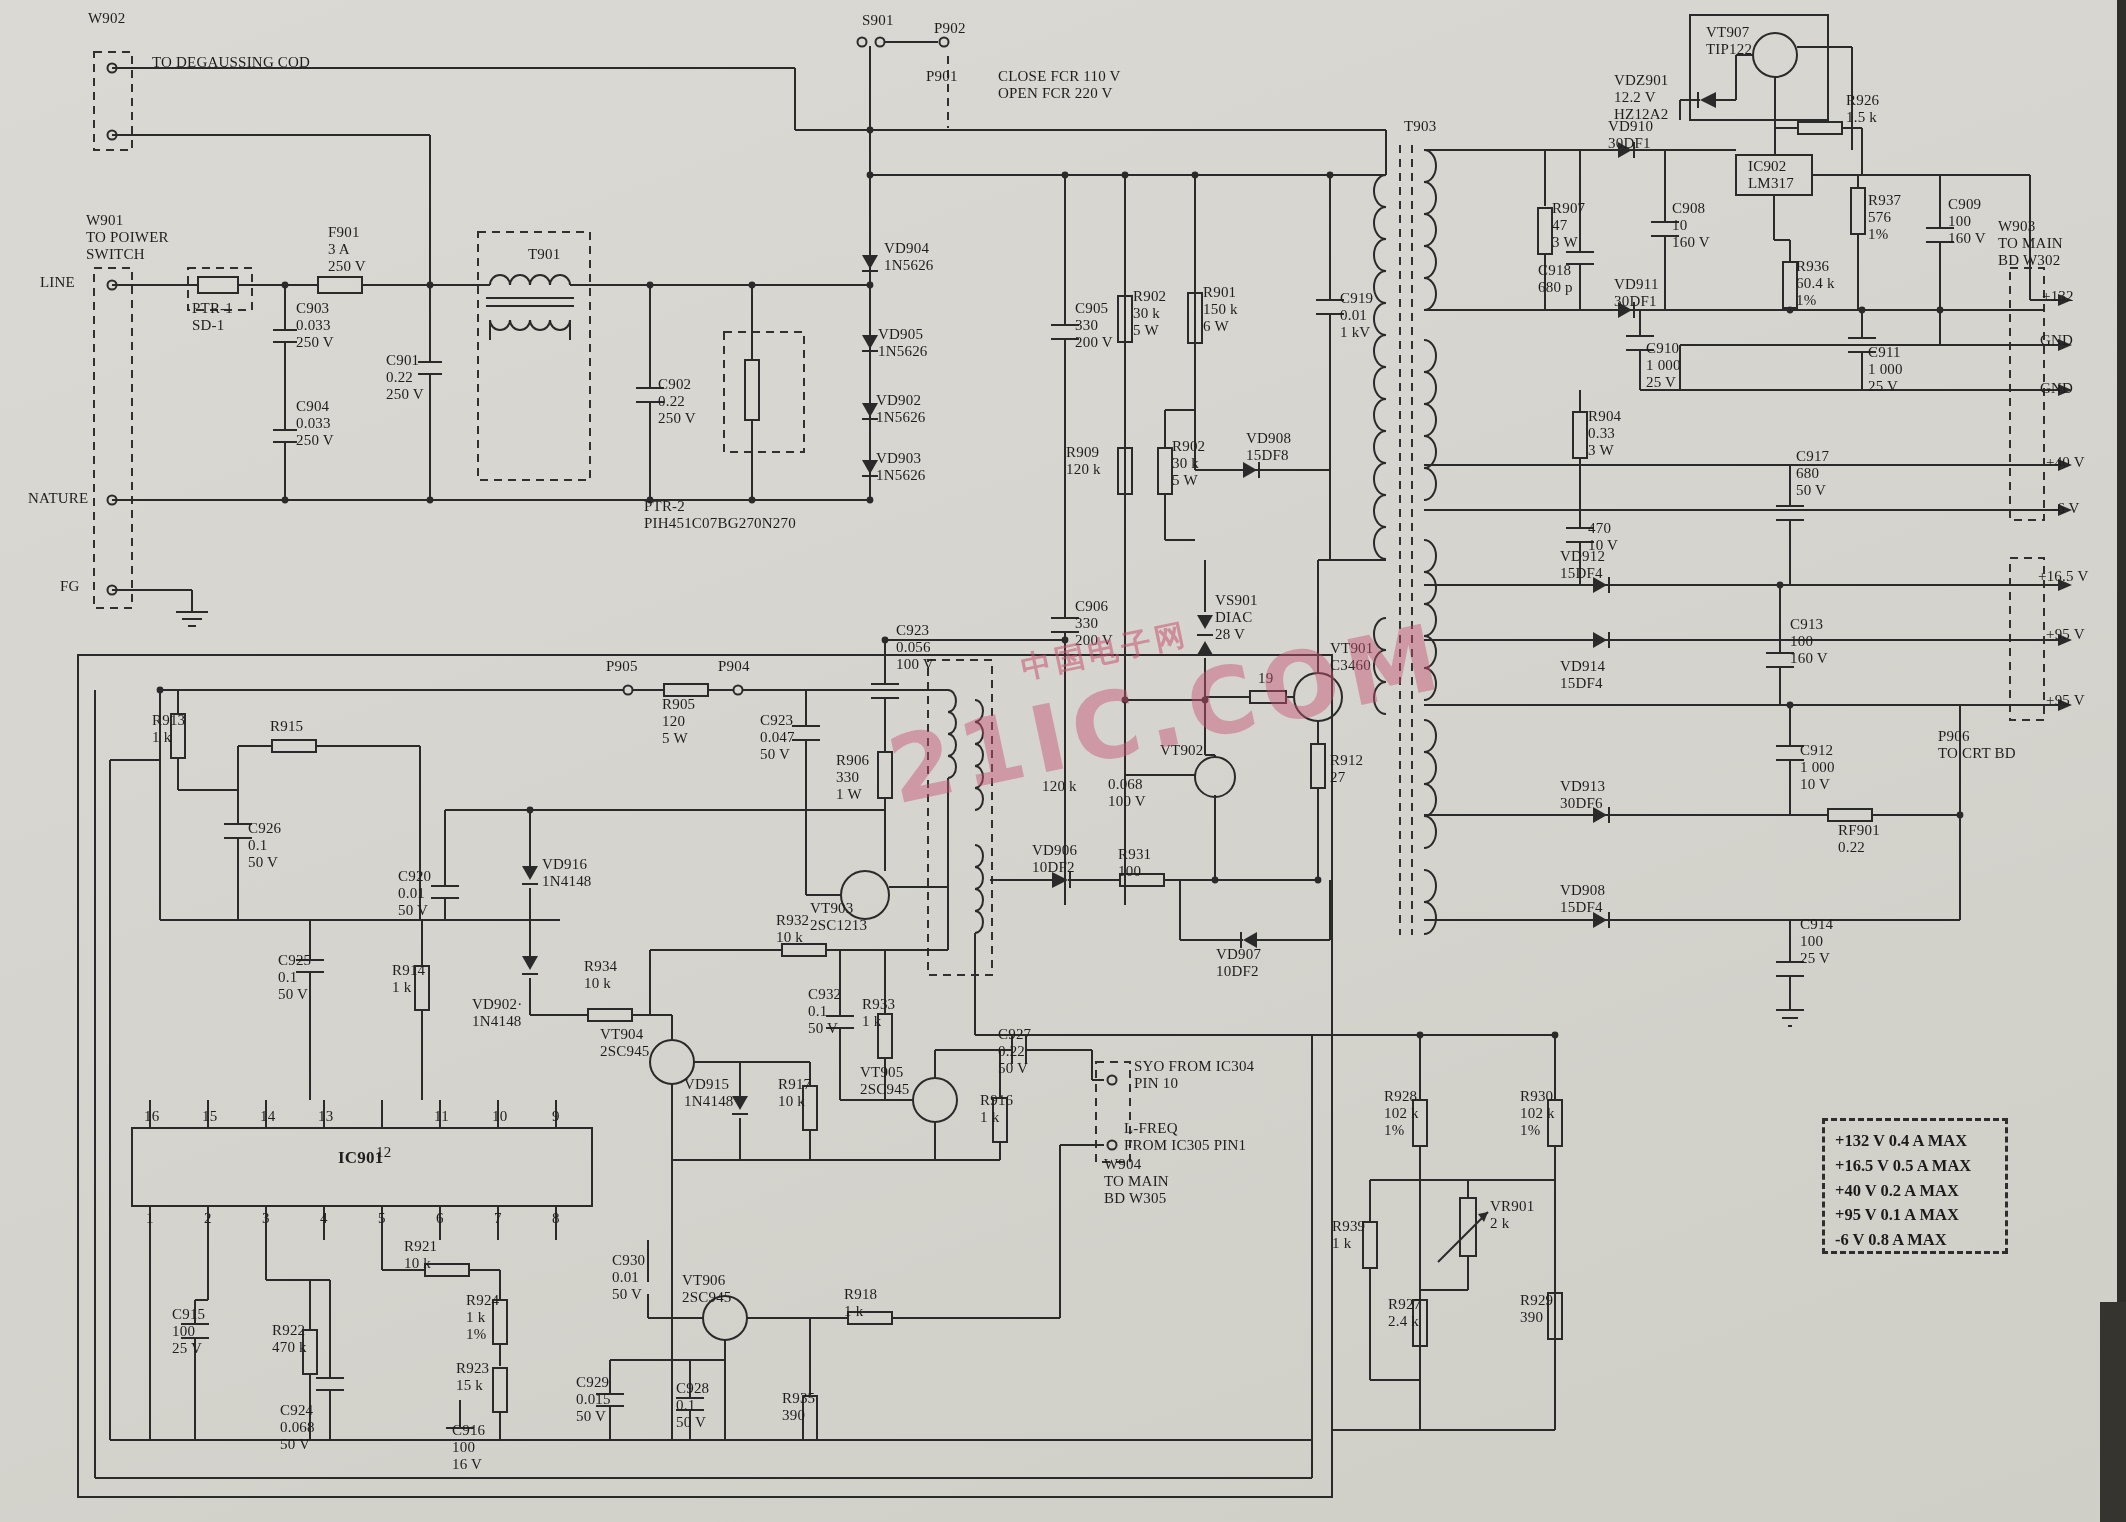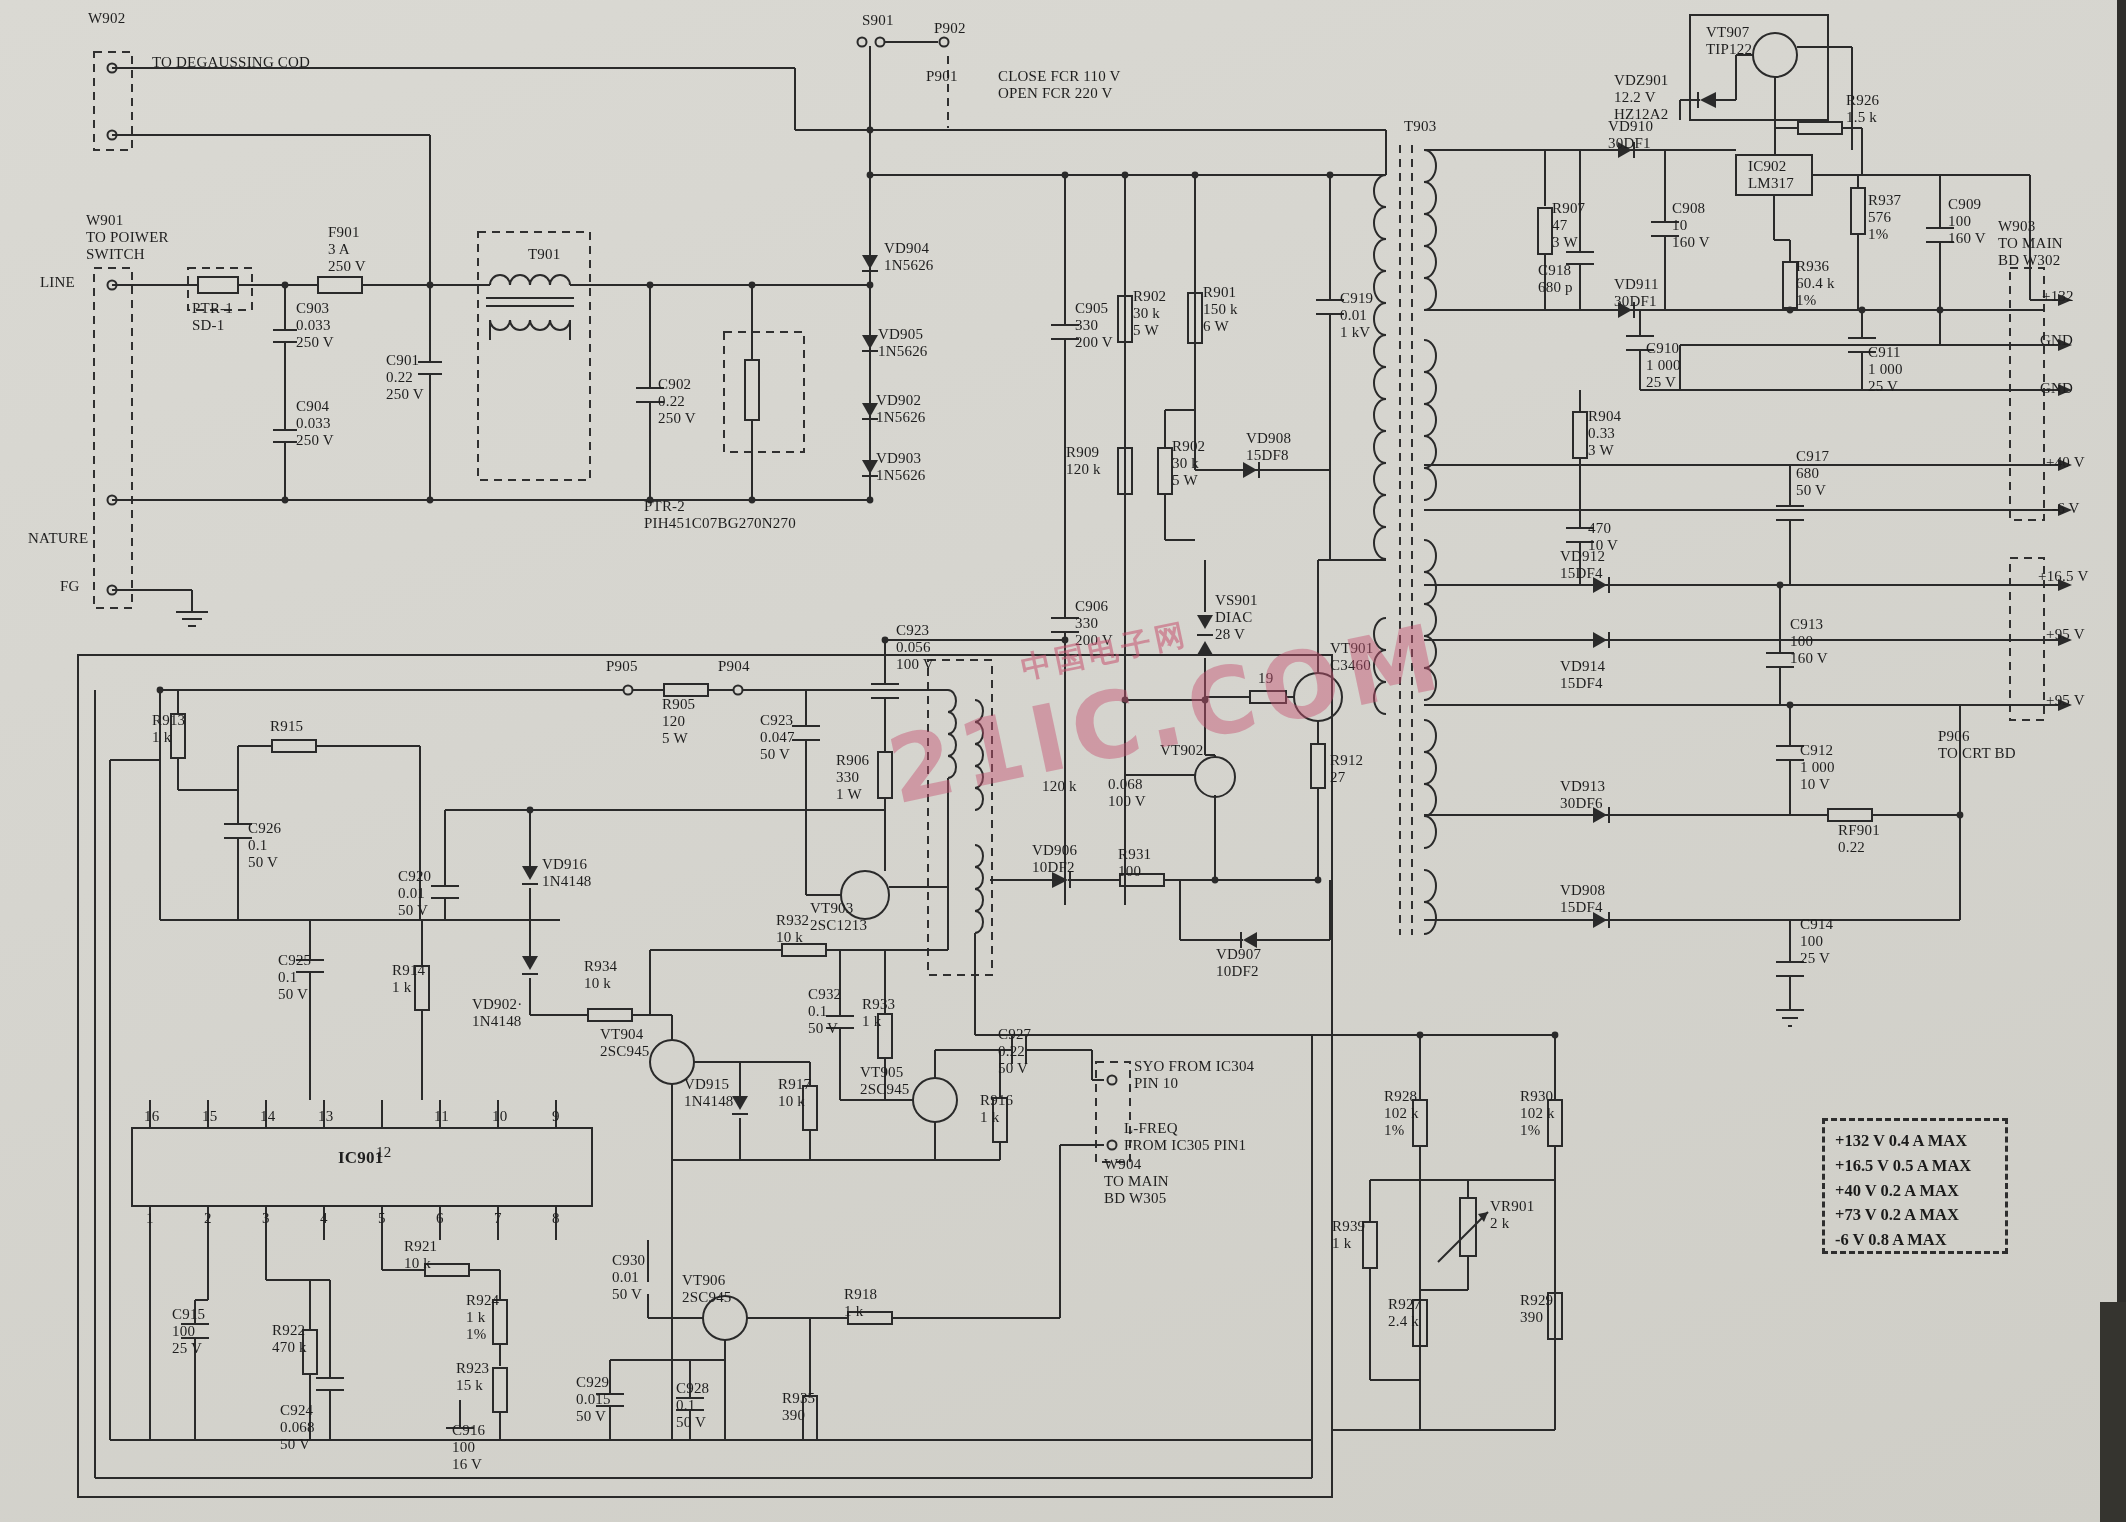--- a/index.html
+++ b/index.html
@@ -356,21 +356,21 @@
   </g>
 </svg>
 
 <div id="labels-layer">
       <span class="lbl" style="left: 88px; top: 10px;">W902</span>
       <span class="lbl" style="left: 152px; top: 54px;">TO DEGAUSSING  COD</span>
       <span class="lbl" style="left: 86px; top: 212px;">W901
 TO POIWER
 SWITCH</span>
       <span class="lbl" style="left: 40px; top: 274px;">LINE</span>
-      <span class="lbl" style="left: 28px; top: 490px; margin-top: 40px;">NATURE</span>
+      <span class="lbl" style="left: 28px; top: 490px;">NATURE</span>
       <span class="lbl" style="left: 60px; top: 578px;">FG</span>
       <span class="lbl" style="left: 192px; top: 300px;">PTR-1
 SD-1</span>
       <span class="lbl" style="left: 328px; top: 224px;">F901
 3 A
 250 V</span>
       <span class="lbl" style="left: 296px; top: 300px;">C903
 0.033
 250 V</span>
       <span class="lbl" style="left: 296px; top: 398px;">C904
@@ -648,21 +648,21 @@
 <div class="watermark">
   <div class="wm-sub">中国电子网</div>
   <div class="wm-main">21IC.COM</div>
 </div>
 
 <div id="ratings-box">
   <div id="ratings-lines">
         <div>+132 V  0.4 A MAX</div>
         <div>+16.5 V 0.5 A MAX</div>
         <div>+40 V   0.2 A MAX</div>
-        <div>+73 V   0.2 A MAX</div>
+        <div>+95 V   0.1 A MAX</div>
         <div>-6 V     0.8 A MAX</div>
       </div>
 </div>
 
 <div class="edge-right"></div>
 <div class="edge-corner"></div>
 
 </div>
 
 </body></html>

